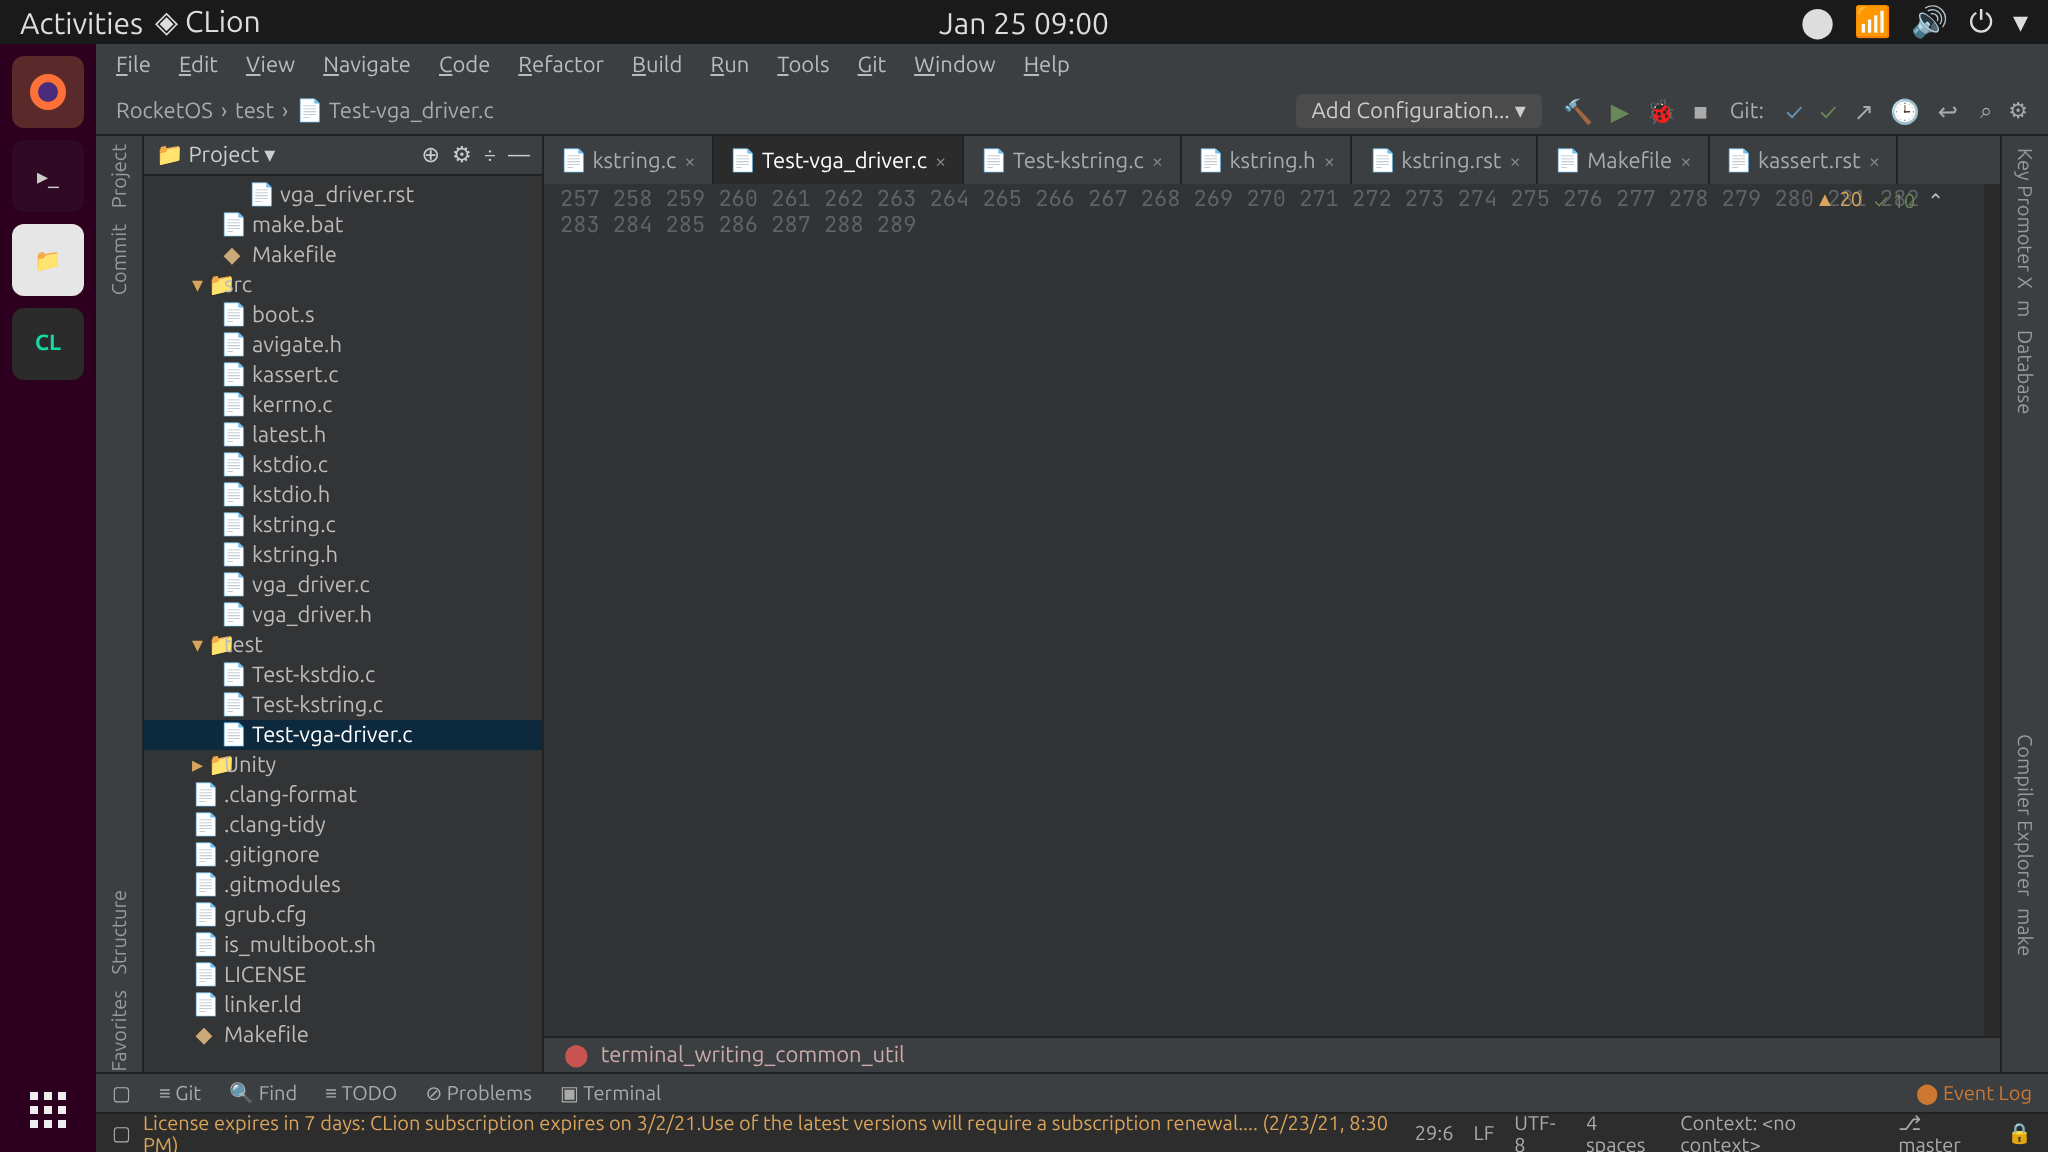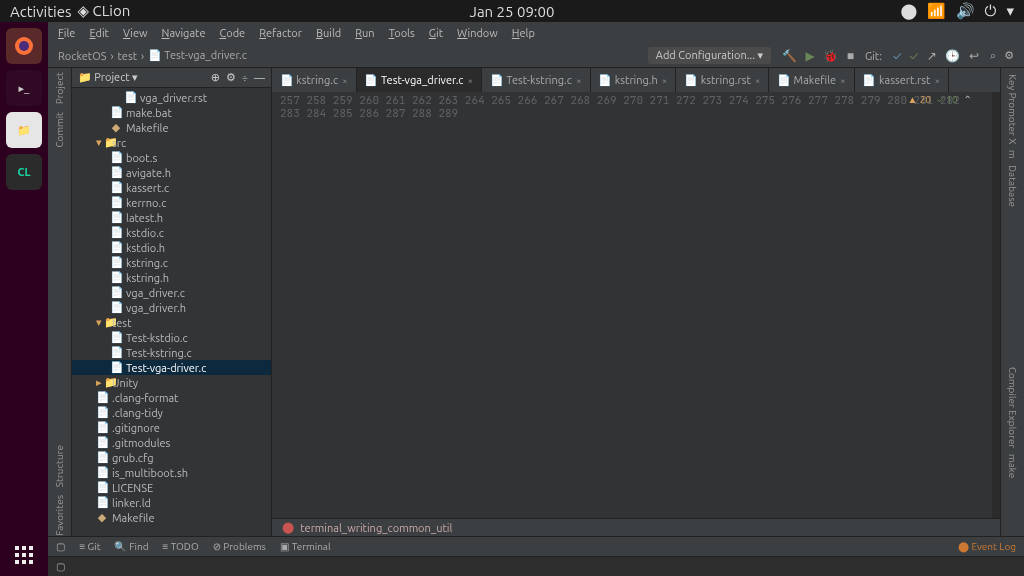--- a/index.html
+++ b/index.html
@@ -455,14 +455,24 @@
     <span>≡ TODO</span>
     <span>⊘ Problems</span>
     <span>▣ Terminal</span>
     <div class="right">
         <span class="evlog">⬤ <span>Event Log</span></span>
       </div>
   </div>
 
   <div class="statusbar">
     <span>▢</span>
+    <span class="warn" style="margin-left:6px">License expires in 7 days: CLion subscription expires on 3/2/21.Use of the latest versions will require a subscription renewal.... (2/23/21, 8:30 PM)</span>
+    <div class="right">
+      <span>29:6</span>
+      <span>LF</span>
+      <span>UTF-8</span>
+      <span>4 spaces</span>
+      <span>Context: &lt;no context&gt;</span>
+      <span>⎇ master</span>
+      <span>🔒</span>
+    </div>
   </div>
 </div>
 
 </body></html>

